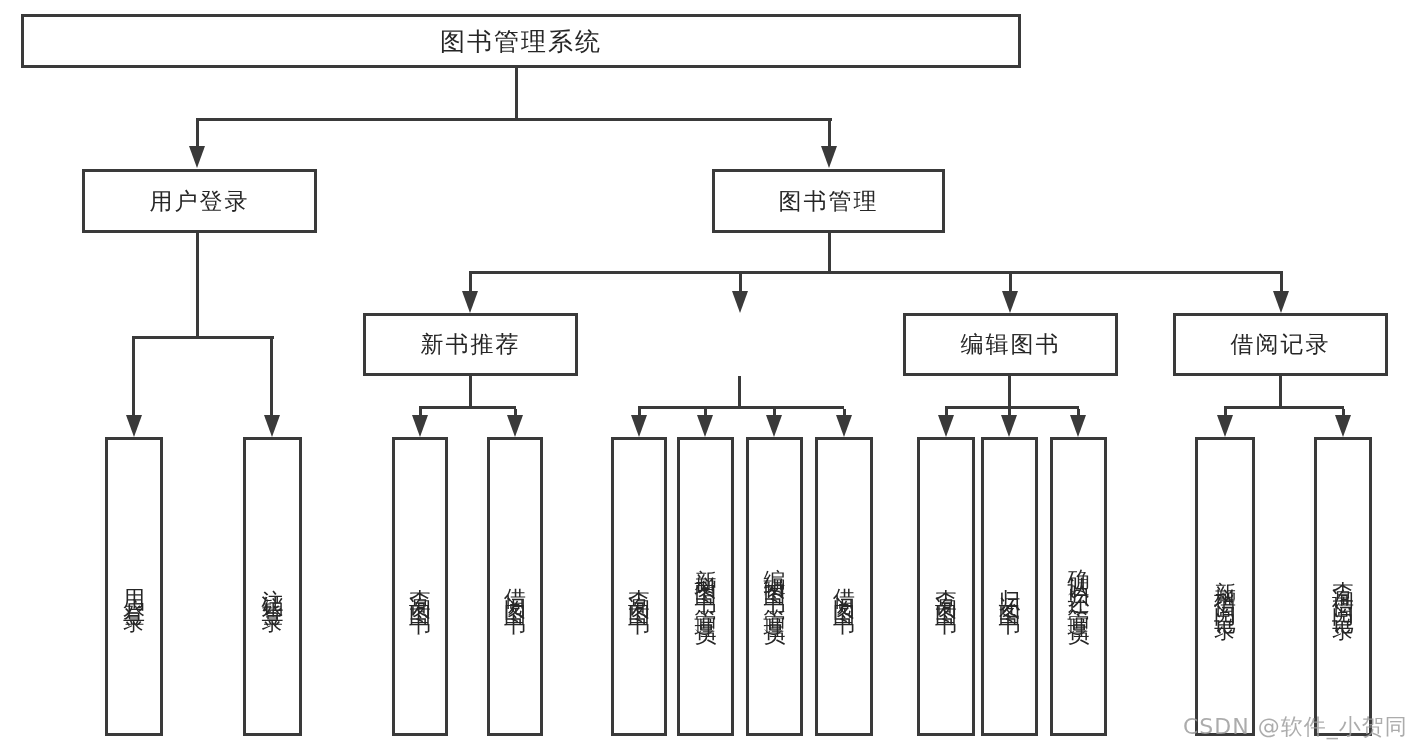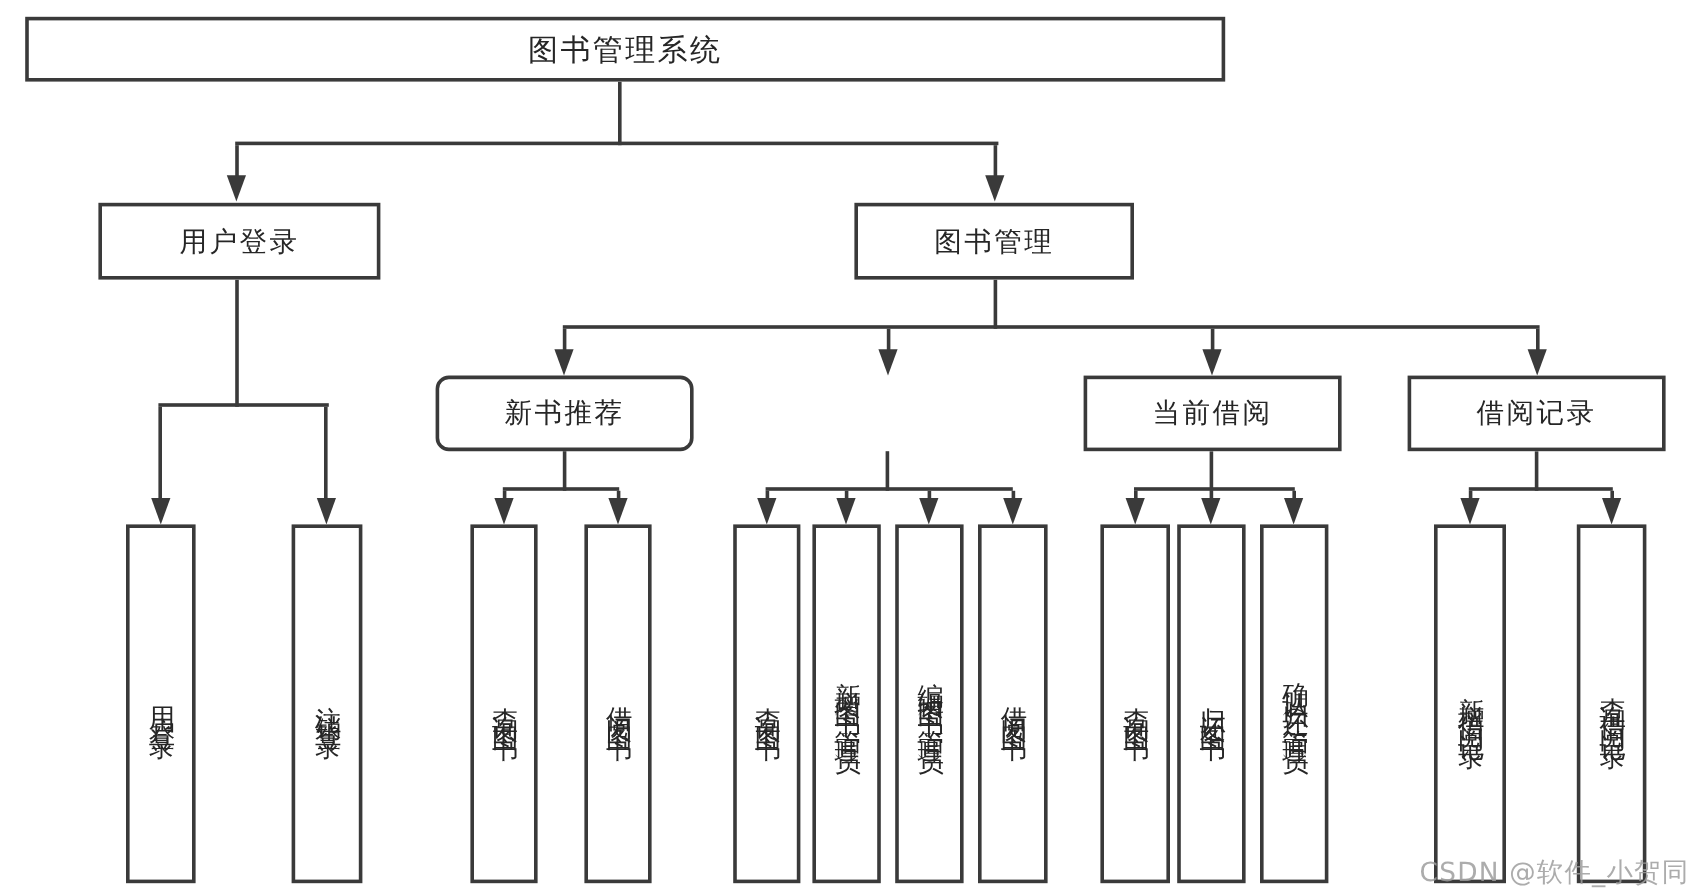--- a/index.html
+++ b/index.html
@@ -98,27 +98,27 @@
   </div>
 
   <div class="box hbox" style="left:82px; top:169px; width:235px; height:64px;">
     <span>用户登录</span>
   </div>
 
   <div class="box hbox" style="left:712px; top:169px; width:233px; height:64px;">
     <span>图书管理</span>
   </div>
 
-  <div class="box hbox" style="left:363px; top:313px; width:215px; height:63px;border-radius:11px;">
+  <div class="box hbox" style="left:363px; top:313px; width:215px; height:63px;">
     <span>新书推荐</span>
   </div>
 
 
   <div class="box hbox" style="left:903px; top:313px; width:215px; height:63px;">
-    <span>当前借阅</span>
+    <span>编辑图书</span>
   </div>
 
   <div class="box hbox" style="left:1173px; top:313px; width:215px; height:63px;">
     <span>借阅记录</span>
   </div>
 
   <div class="box vbox" style="left:105px; top:437px; width:58px; height:299px;">
     <span>用户登录</span>
   </div>
 

